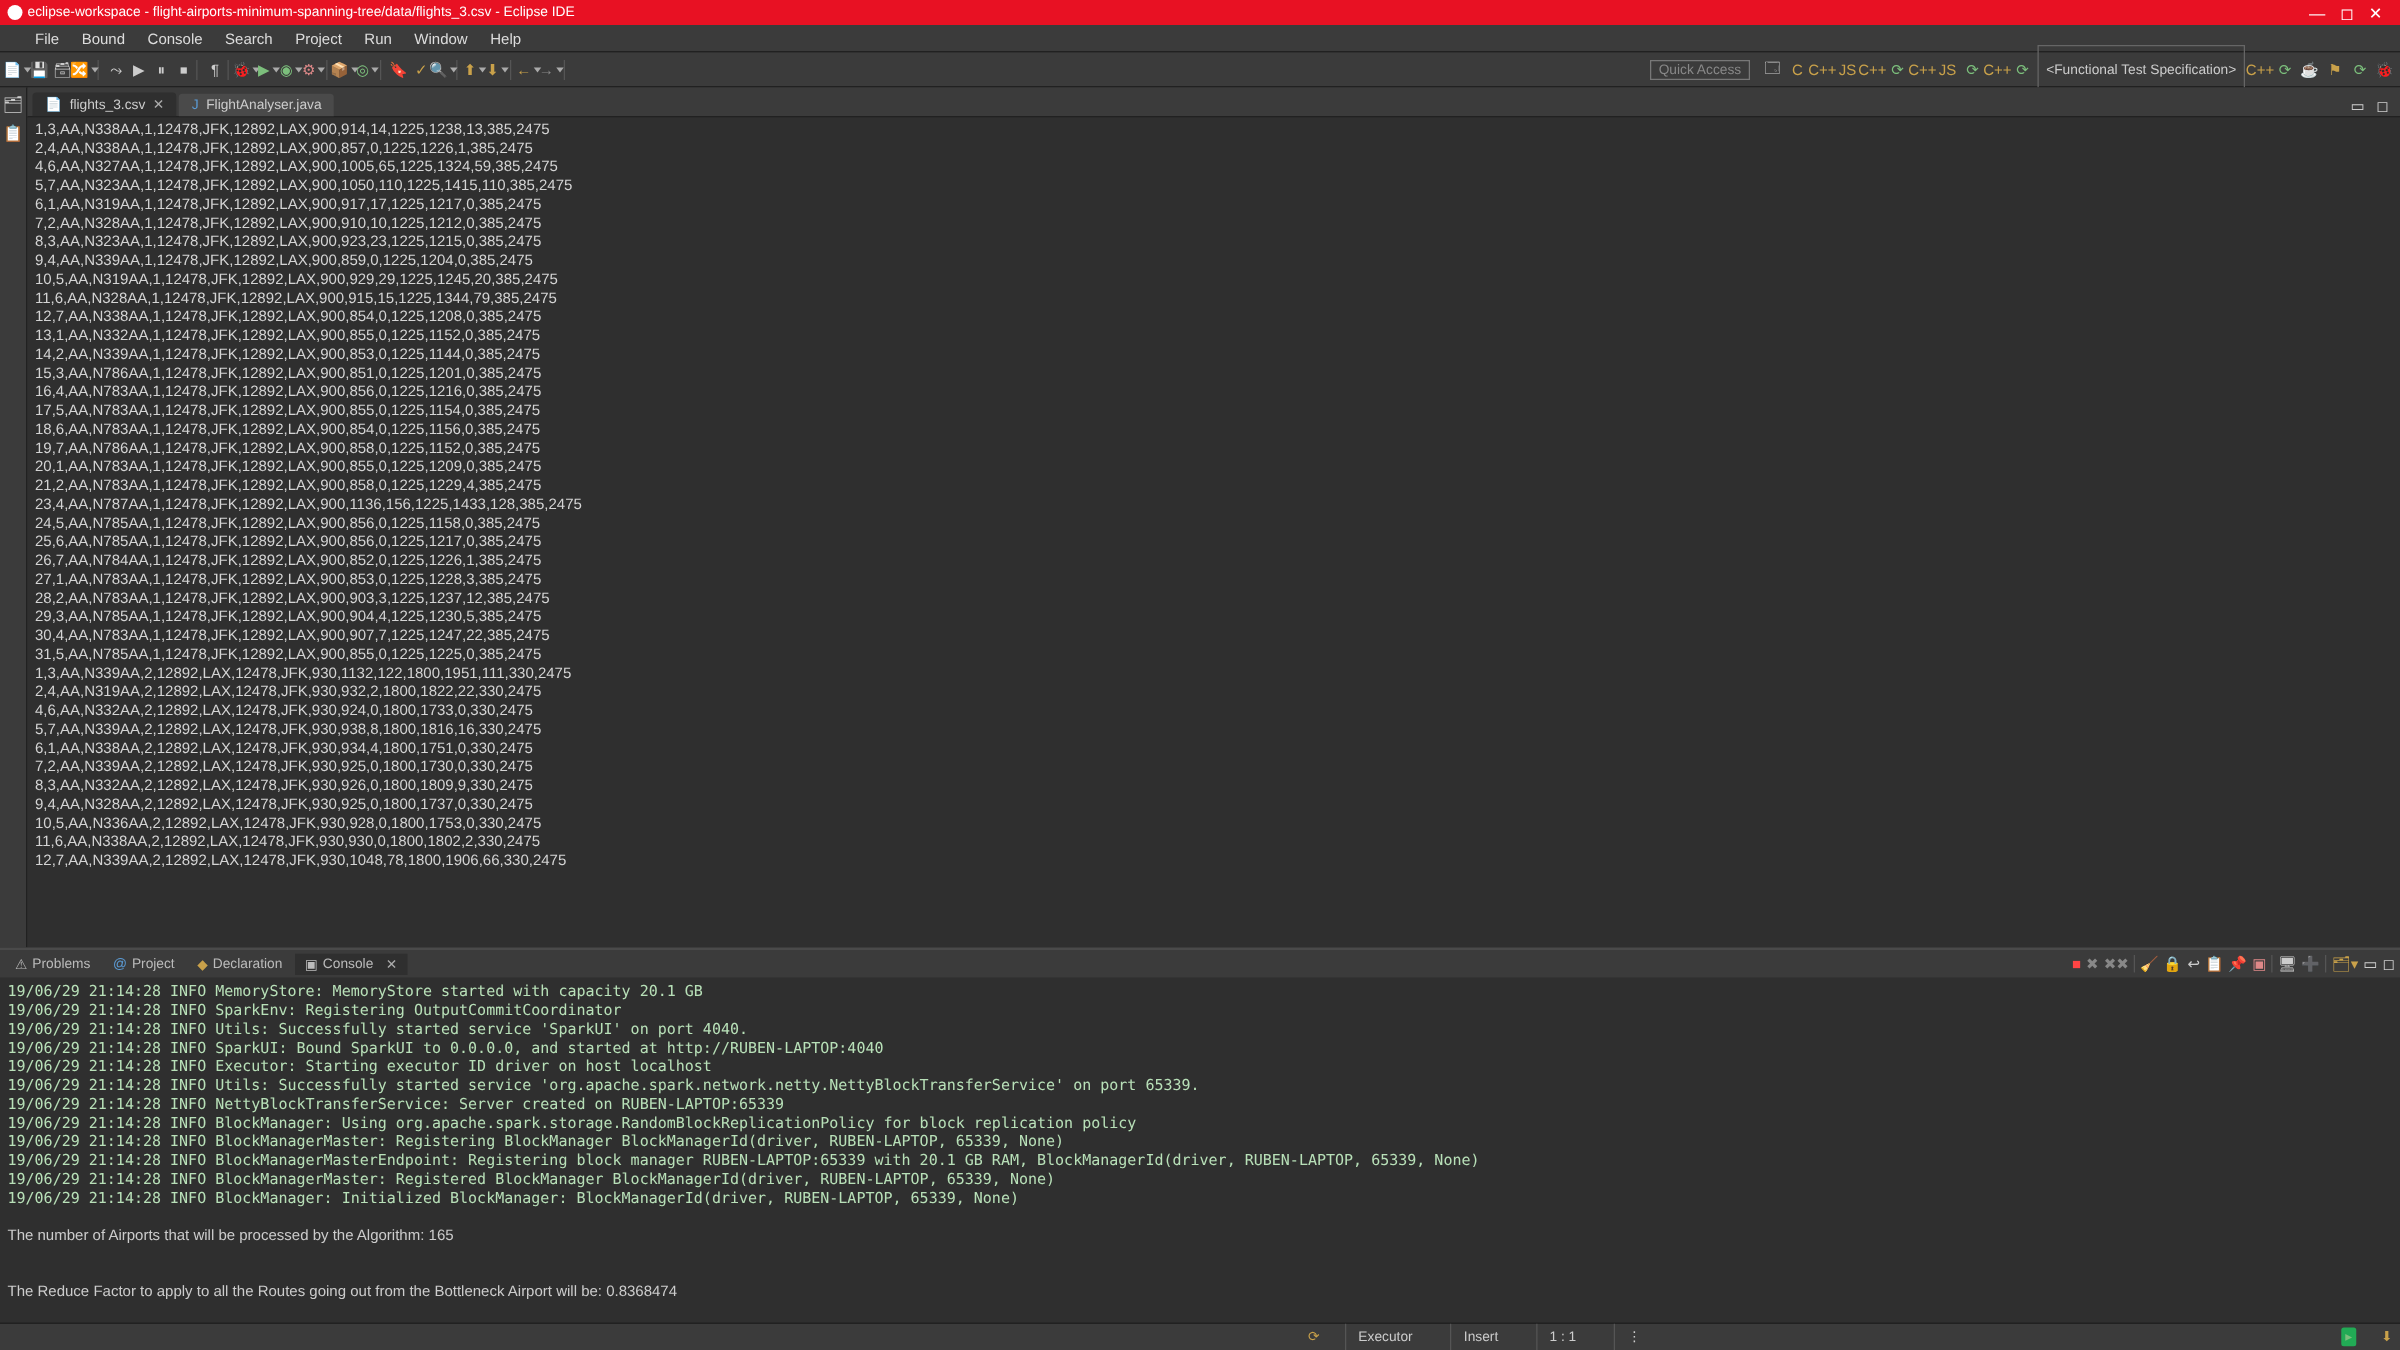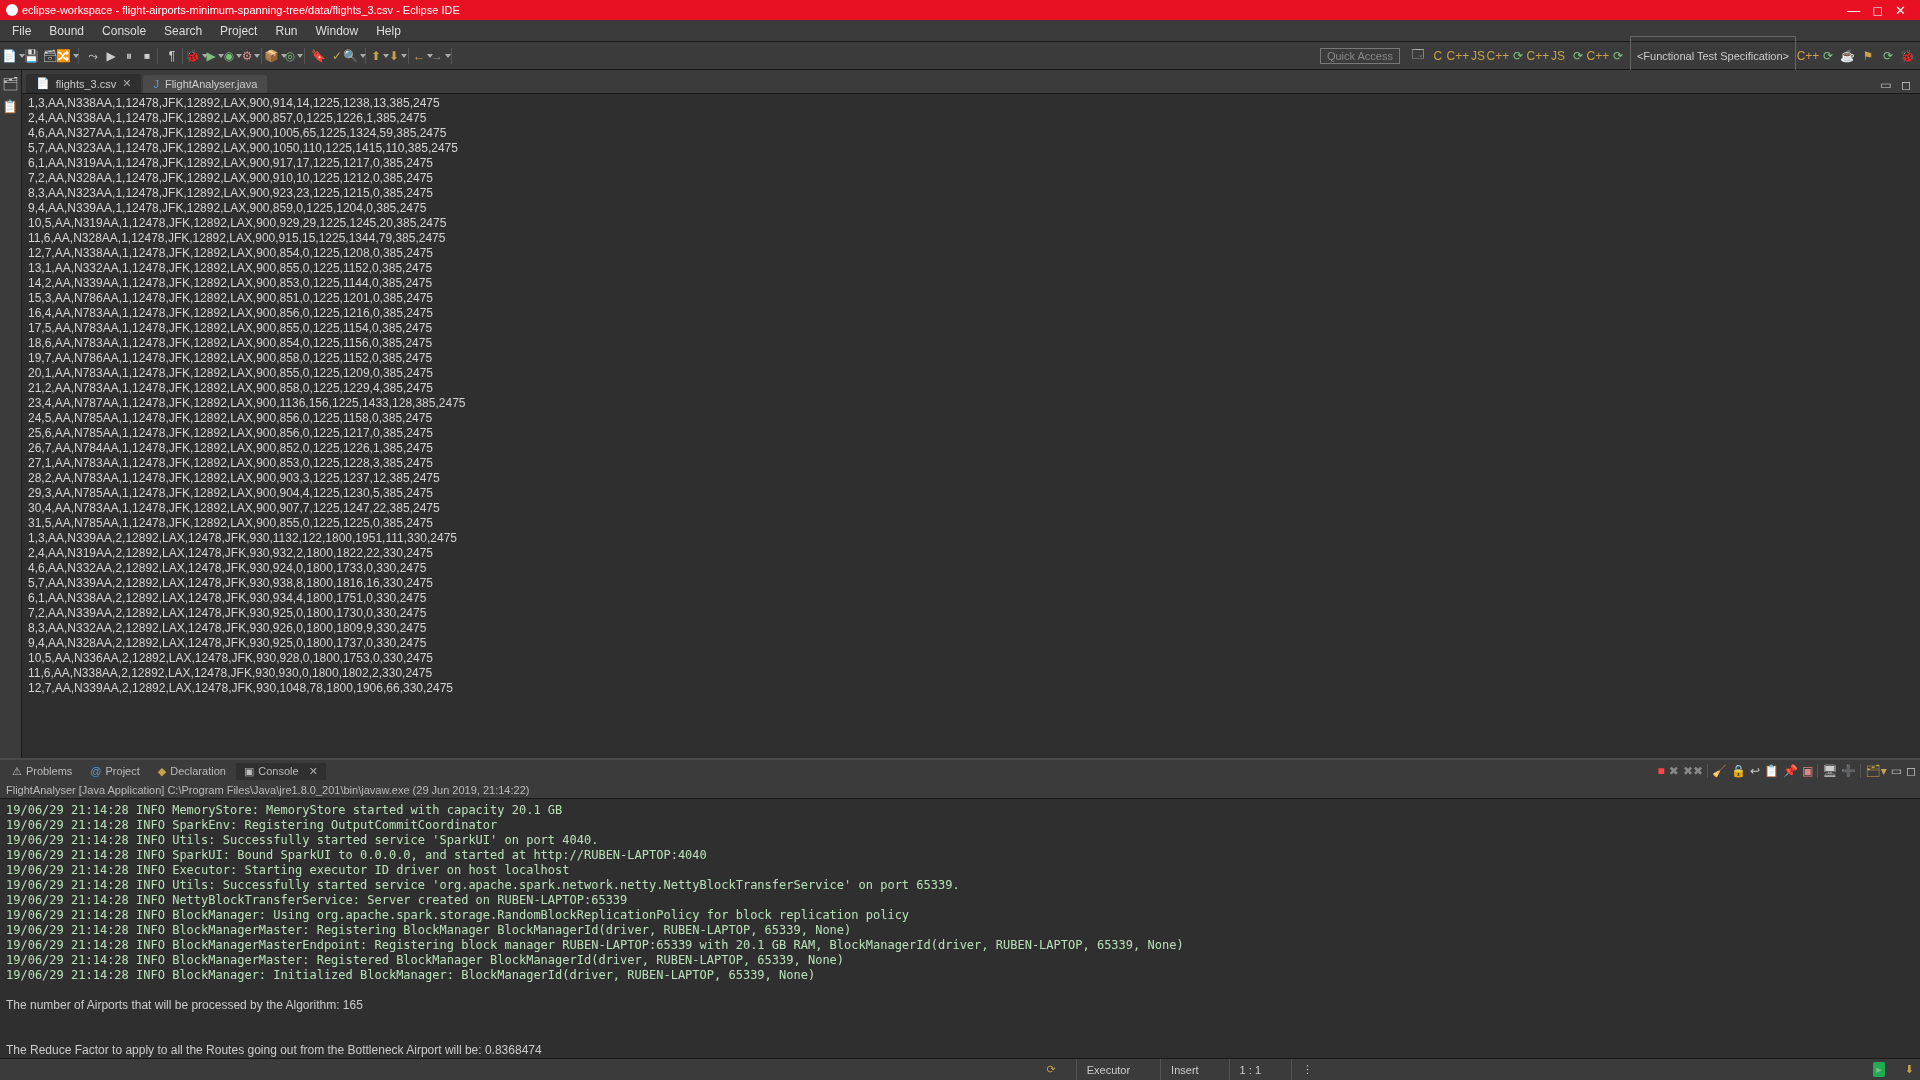--- a/index.html
+++ b/index.html
@@ -2,21 +2,21 @@
 <html><head>
 <meta charset="utf-8">
 <style>
 * { margin: 0; padding: 0; box-sizing: border-box; font-family: "Segoe UI", Tahoma, sans-serif; }
 body { background: #2f2f2f; color: #ccc; font-size: 12px; width: 1920px; height: 1080px; overflow: hidden; display: flex; flex-direction: column; }
 .titlebar { background: #e81123; color: #fff; height: 20px; display: flex; align-items: center; padding: 0 6px; font-size: 11px; justify-content: space-between; }
 .titlebar .title { display: flex; align-items: center; gap: 4px; }
 .titlebar .logo { width: 12px; height: 12px; background: #fff; border-radius: 50%; }
 .titlebar .winctrls { display: flex; gap: 12px; align-items: center; padding-right: 8px; }
 .titlebar .winctrls span { color: #fff; cursor: pointer; font-size: 13px; }
-.menubar { background: #3b3b3b; color: #ddd; height: 22px; display: flex; align-items: center; padding: 0 4px; gap: 2px; font-size: 12px; border-bottom: 1px solid #1a1a1a; }
+.menubar { background: #3b3b3b; color: #ddd; height: 22px; display: flex; align-items: center; padding: 0 20px; gap: 2px; font-size: 12px; border-bottom: 1px solid #1a1a1a; }
 .menubar div { padding: 2px 8px; cursor: pointer; }
 .toolbar { background: #3b3b3b; height: 28px; display: flex; align-items: center; padding: 0 4px; gap: 4px; border-bottom: 1px solid #1a1a1a; }
 .toolbar .grp { display: flex; align-items: center; gap: 2px; padding: 0 2px; border-right: 1px solid #555; }
 .tb-icon { width: 16px; height: 16px; display: inline-flex; align-items: center; justify-content: center; font-size: 12px; cursor: pointer; }
 .tb-icon.arrow::after { content: ""; border-left: 3px solid transparent; border-right: 3px solid transparent; border-top: 4px solid #aaa; margin-left: 2px; }
 .quick-access { border: 1px solid #777; color: #888; padding: 1px 6px; font-size: 11px; margin-left: auto; }
 .toolbar .right-icons { display: flex; align-items: center; gap: 4px; margin-left: 6px; }
 .persp { border: 1px solid #666; padding: 13px 6px; font-size: 11px; color: #ccc; display: flex; align-items: center; gap: 4px; }
 .workspace { flex: 1; display: flex; flex-direction: column; background: #2f2f2f; min-height: 0; }
 .leftgutter { width: 22px; background: #3b3b3b; border-right: 1px solid #1a1a1a; display: flex; flex-direction: column; align-items: center; padding-top: 6px; gap: 8px; }
@@ -238,21 +238,20 @@
         <span style="color:#d88">▣</span>
         <span style="border-left:1px solid #555;height:14px"></span>
         <span>🖥</span>
         <span>➕</span>
         <span style="border-left:1px solid #555;height:14px"></span>
         <span style="color:#c9a14a">🗂▾</span>
         <span>▭</span>
         <span>◻</span>
       </div>
     </div>
-    <div class="console-header">FlightAnalyser [Java Application] C:\Program Files\Java\jre1.8.0_201\bin\javaw.exe (29 Jun 2019, 21:14:22)</div>
     <div class="console" id="console">19/06/29 21:14:28 INFO MemoryStore: MemoryStore started with capacity 20.1 GB
 19/06/29 21:14:28 INFO SparkEnv: Registering OutputCommitCoordinator
 19/06/29 21:14:28 INFO Utils: Successfully started service 'SparkUI' on port 4040.
 19/06/29 21:14:28 INFO SparkUI: Bound SparkUI to 0.0.0.0, and started at http://RUBEN-LAPTOP:4040
 19/06/29 21:14:28 INFO Executor: Starting executor ID driver on host localhost
 19/06/29 21:14:28 INFO Utils: Successfully started service 'org.apache.spark.network.netty.NettyBlockTransferService' on port 65339.
 19/06/29 21:14:28 INFO NettyBlockTransferService: Server created on RUBEN-LAPTOP:65339
 19/06/29 21:14:28 INFO BlockManager: Using org.apache.spark.storage.RandomBlockReplicationPolicy for block replication policy
 19/06/29 21:14:28 INFO BlockManagerMaster: Registering BlockManager BlockManagerId(driver, RUBEN-LAPTOP, 65339, None)
 19/06/29 21:14:28 INFO BlockManagerMasterEndpoint: Registering block manager RUBEN-LAPTOP:65339 with 20.1 GB RAM, BlockManagerId(driver, RUBEN-LAPTOP, 65339, None)

